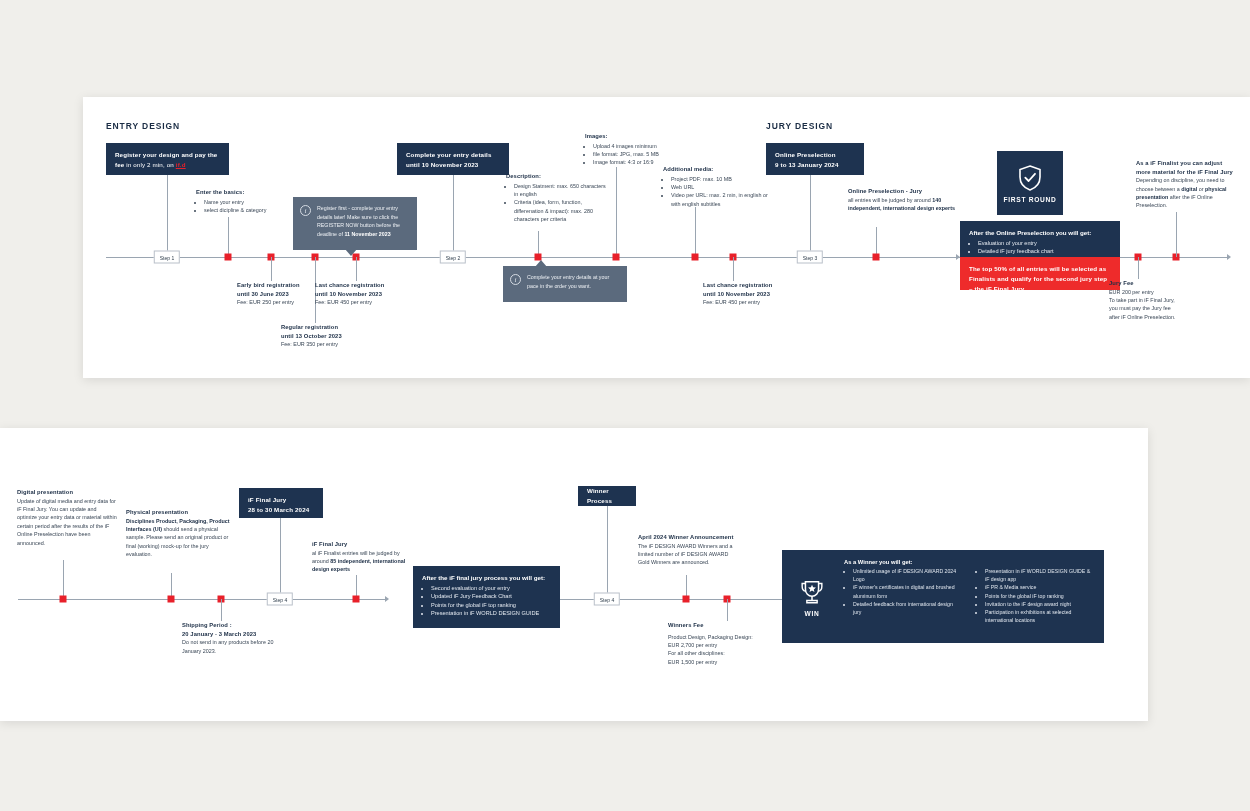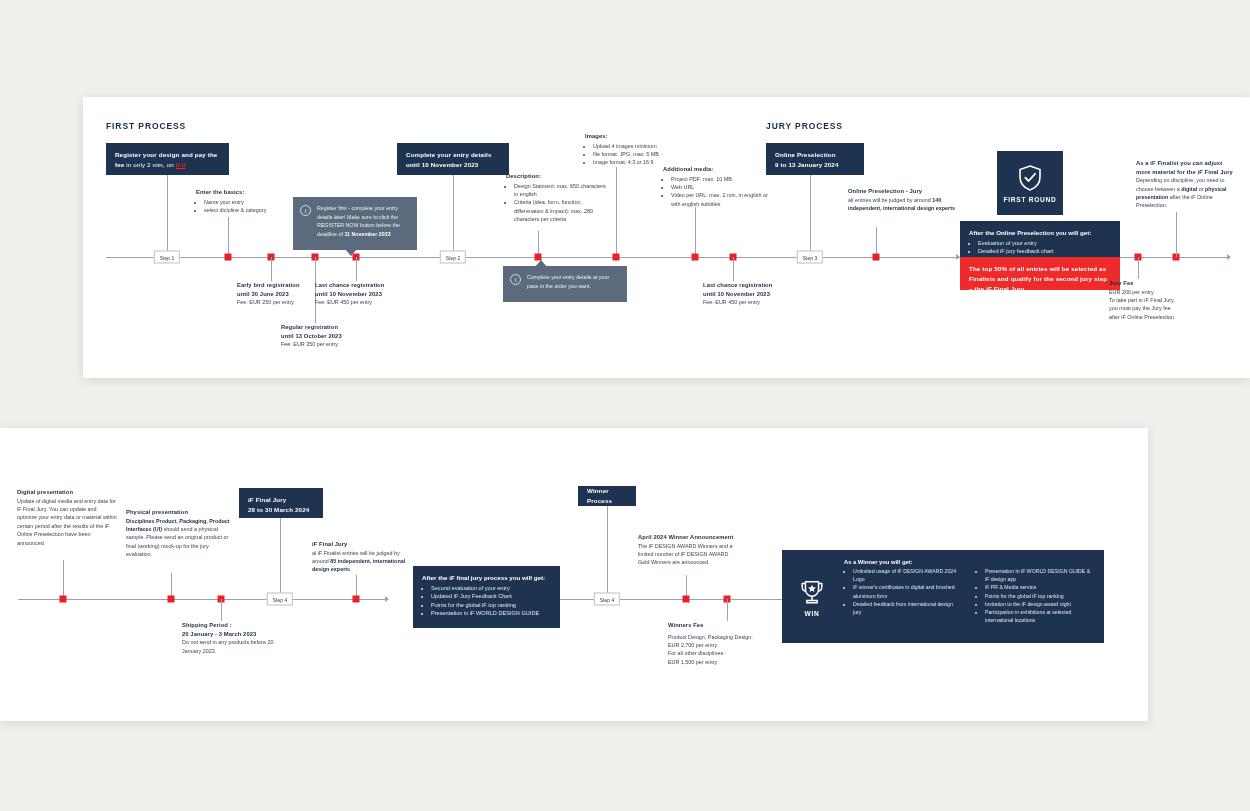--- a/index.html
+++ b/index.html
@@ -157,22 +157,22 @@
   .win-cols .col { width: 118px; }
   .link-red { color: #e8202a; text-decoration: underline; font-weight: bold; }
 </style>
 </head>
 <body>
 
 <div class="stage">
 
   <div class="panel" id="panel-entry">
 
-    <div class="section-title" style="left:23px; top:24px;">FIRST PROCESS</div>
-    <div class="section-title" style="left:683px; top:24px;">JURY PROCESS</div>
+    <div class="section-title" style="left:23px; top:24px;">ENTRY DESIGN</div>
+    <div class="section-title" style="left:683px; top:24px;">JURY DESIGN</div>
 
     <div class="rail" style="left:23px; top:160px; width:1121px;"></div>
     <div class="arrowhead" style="left:1144px; top:160px;"></div>
 
     <div class="card" style="left:23px; top:46px; width:123px; height:32px;">
       <div class="card-title">
         <span>Register your design and pay the fee</span><span style="font-weight:normal"> in only 2 min, on </span><span class="link-red">if.d</span>
       </div>
     </div>
     <div class="tick" style="left:84px; top:78px; height:82px;"></div>

